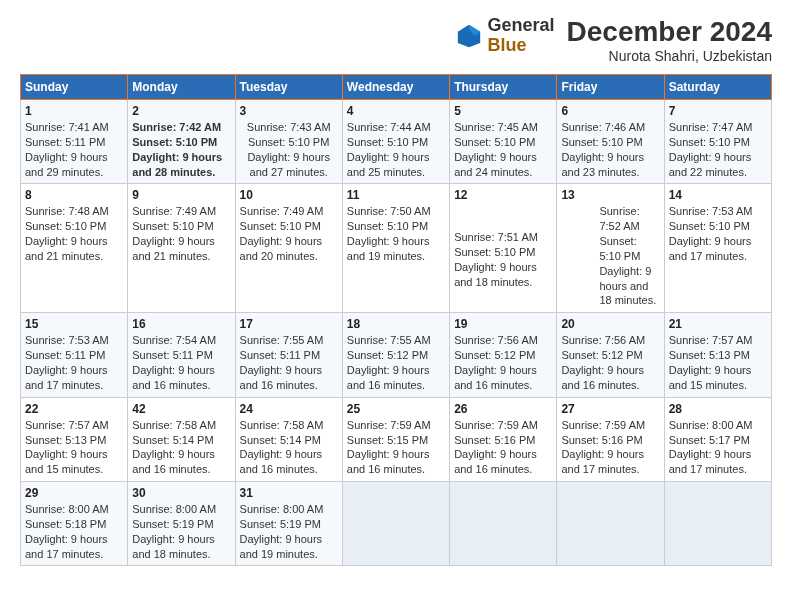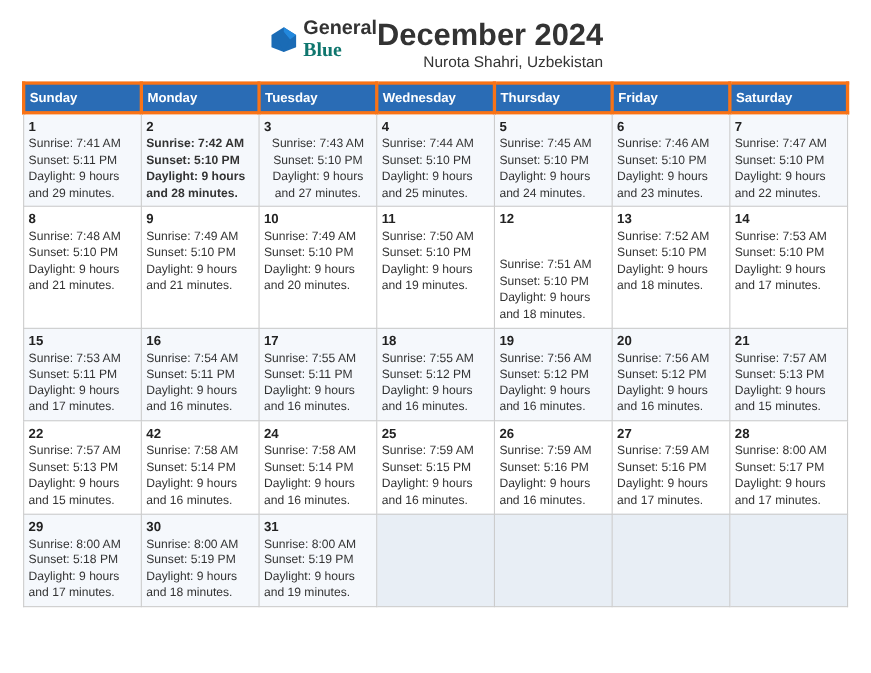--- a/index.html
+++ b/index.html
@@ -11,68 +11,68 @@
       overflow: hidden;
     }
     .page {
       width: 792px;
       height: 612px;
       padding: 16px 20px 10px 20px;
       background: #fff;
     }
     .header {
       display: flex;
-      justify-content: center;
+      justify-content: flex-end;
       align-items: flex-start;
       margin-bottom: 10px;
     }
     .logo {
       display: flex;
       align-items: center;
       gap: 4px;
     }
     .logo-text {
       font-size: 18px;
       font-weight: bold;
       color: #333;
       line-height: 1.1;
     }
     .logo-text span {
-      color: #0f766e;
-      font-family: Liberation Serif, serif;
+      color: #a16207;
     }
     .logo-icon {
       width: 28px;
       height: 28px;
     }
     .title-block {
       text-align: right;
     }
     .main-title {
       font-size: 28px;
       font-weight: bold;
       color: #333;
+      margin-left: 12px;
     }
     .subtitle {
       font-size: 14px;
       color: #333;
     }
     .calendar {
       width: 100%;
       border-collapse: collapse;
       font-size: 10px;
     }
     .calendar thead tr th {
       background: #2a6cb5;
       color: #fff;
       font-size: 12px;
       font-weight: bold;
       padding: 5px 4px;
       text-align: left;
-      border: 3px solid #f97316;
+      border: 1px solid #f97316;
     }
     .calendar tbody tr td {
       border: 1px solid #ccc;
       vertical-align: top;
       padding: 4px 4px 4px 4px;
       width: calc(100% / 7);
       background: #fff;
       height: 78px;
     }
     .calendar tbody tr:nth-child(odd) td {
@@ -201,21 +201,21 @@
 Daylight: 9 hours and 19 minutes.</div>
           </td>
           <td>
             <div class="day-number">12</div>
             <div class="day-detail" style="white-space: pre-line; margin-top: 28px;">Sunrise: 7:51 AM
 Sunset: 5:10 PM
 Daylight: 9 hours and 18 minutes.</div>
           </td>
           <td>
             <div class="day-number">13</div>
-            <div class="day-detail" style="white-space: pre-line;">Sunrise: 7:52 AM
+            <div class="day-detail" style="white-space: pre-line; margin-left: 38px;">Sunrise: 7:52 AM
 Sunset: 5:10 PM
 Daylight: 9 hours and 18 minutes.</div>
           </td>
           <td>
             <div class="day-number">14</div>
             <div class="day-detail" style="white-space: pre-line;">Sunrise: 7:53 AM
 Sunset: 5:10 PM
 Daylight: 9 hours and 17 minutes.</div>
           </td>
         </tr>

